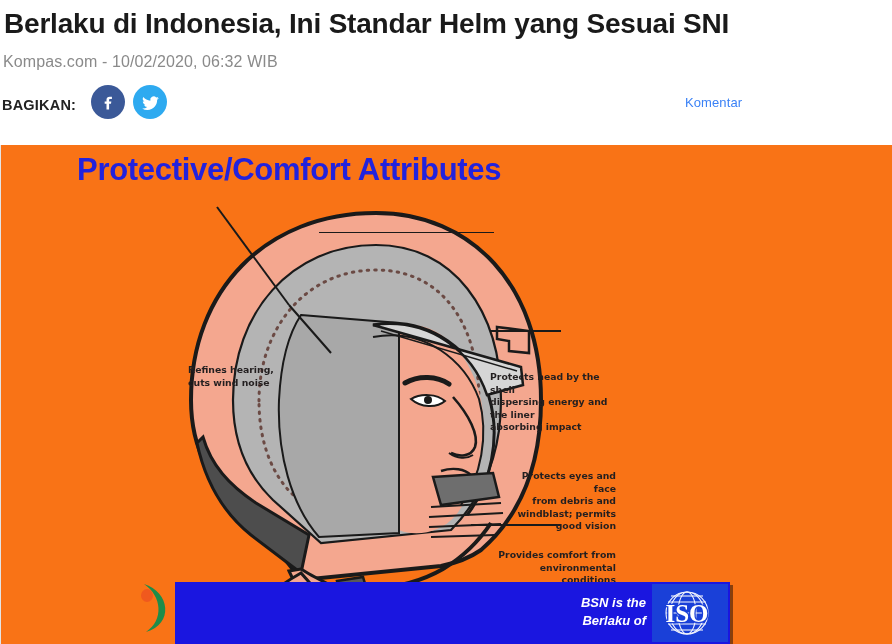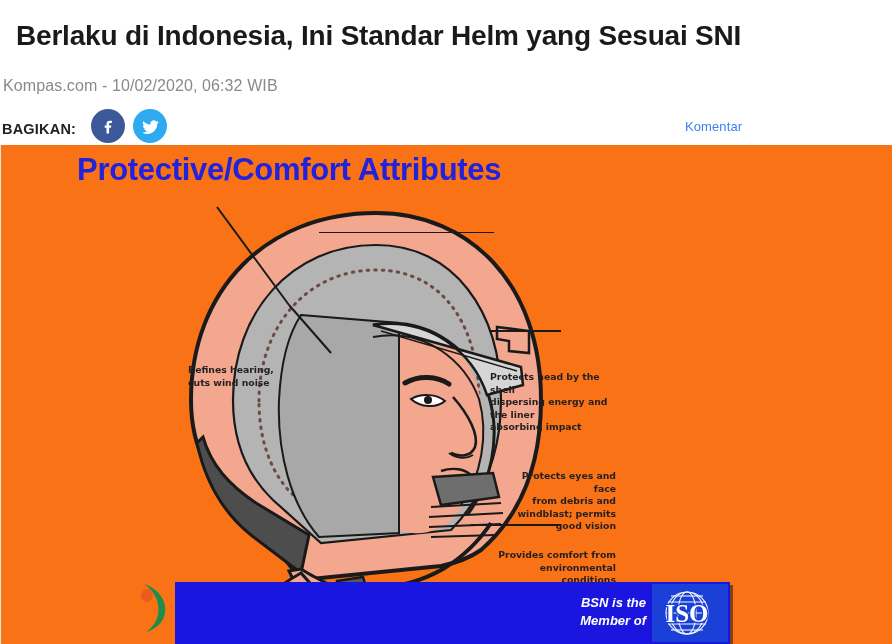--- a/index.html
+++ b/index.html
@@ -19,21 +19,21 @@
   .article-header {
     padding: 2px 0 0 0;
   }
   .page-title {
     font-size: 28px;
     font-weight: bold;
     color: #1a1a1a;
     line-height: 36px;
     letter-spacing: -0.2px;
     white-space: nowrap;
-    margin: 14px;
+    margin: 2px;
     padding: 2px 0 0 2px;
   }
   .byline {
     font-size: 16px;
     color: #8a8a8a;
     padding: 9px 0 0 3px;
     letter-spacing: 0.1px;
   }
 
   
@@ -343,21 +343,21 @@
 
   <div class="bsn-logo">
     <svg width="130" height="52" viewBox="0 0 130 52" style="position:absolute;left:0;top:0;">
       <path d="M96 2 C122 10 126 42 98 50 C116 38 114 14 96 2 Z" fill="#1e8c4a"></path>
     </svg>
     <span class="bsn-dot"></span>
   </div>
 
   <div class="bsn-blue">
     <div class="bsn-member">BSN is the
-Member of</div>
+Berlaku of</div>
 
     <div class="iso-box">
       <svg width="70" height="54" viewBox="0 0 70 54">
         <g stroke="#ffffff" stroke-width="1.1" fill="none" opacity="0.95">
           <circle cx="35" cy="27" r="21"></circle>
           <ellipse cx="35" cy="27" rx="9" ry="21"></ellipse>
           <ellipse cx="35" cy="27" rx="17" ry="21"></ellipse>
           <line x1="14" y1="27" x2="56" y2="27"></line>
           <path d="M16 16 H54"></path>
           <path d="M16 38 H54"></path>

